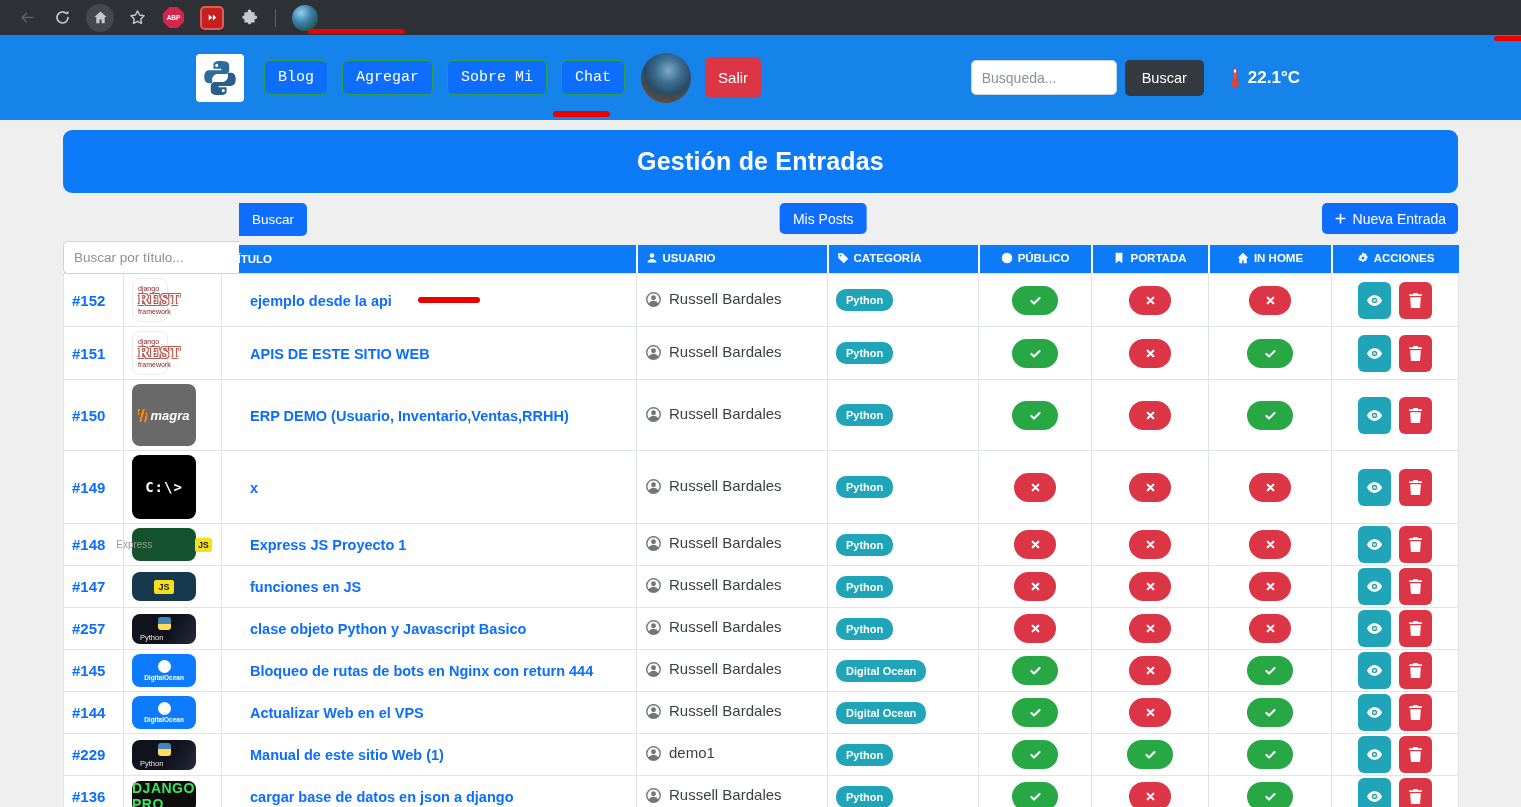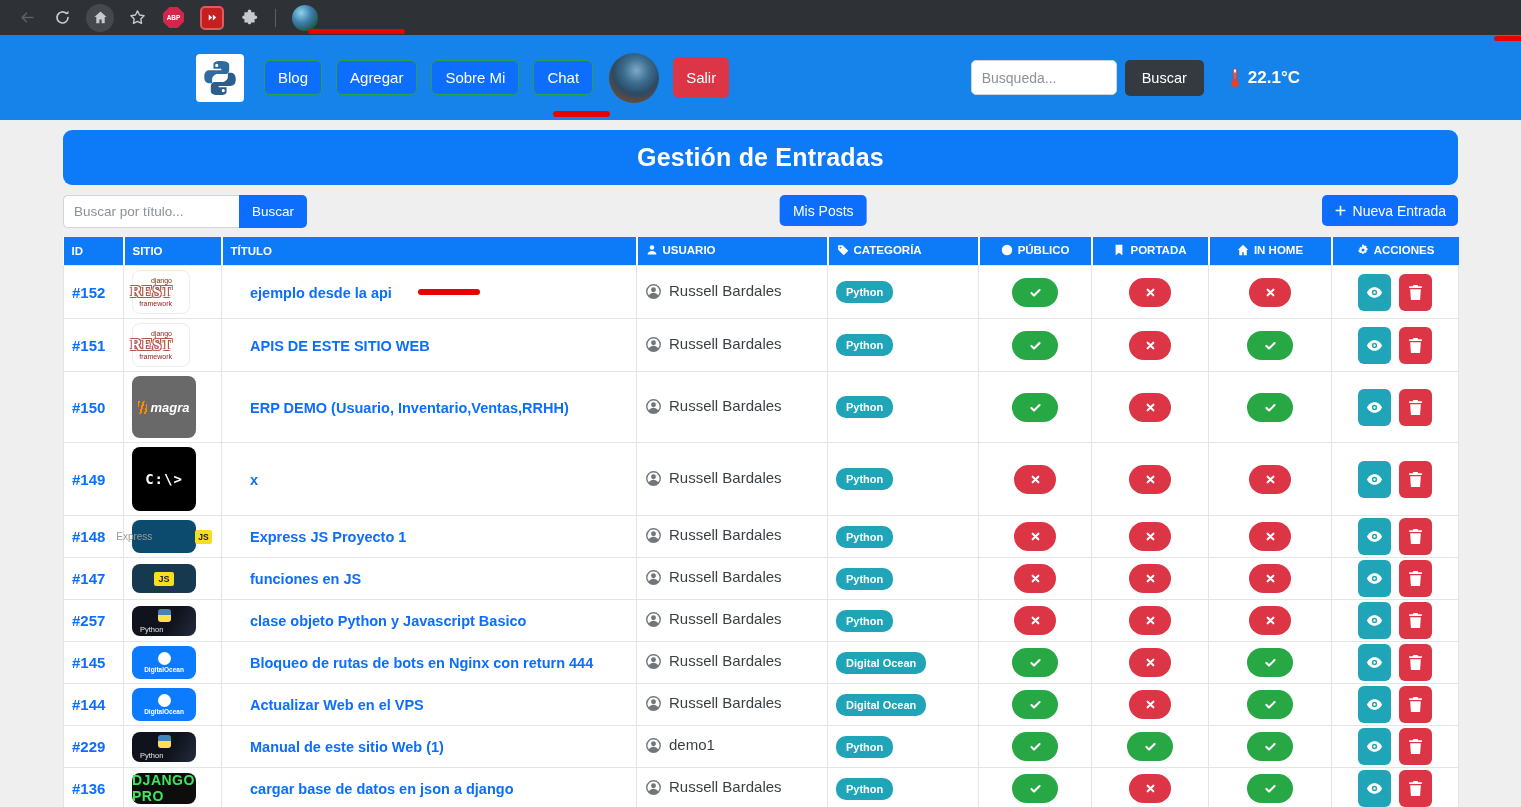--- a/index.html
+++ b/index.html
@@ -30,45 +30,45 @@
       background:radial-gradient(circle at 35% 30%,#8fd3e8 0%,#3f7fae 40%,#1d5c4b 75%,#123447 100%);}
 
   
   .navbar{display:flex;align-items:center;height:85px;background:var(--navbar_blue,#1583e9);
           padding-left:196px;padding-right:221px;}
   .logo{width:48px;height:48px;background:#fff;border-radius:4px;display:flex;align-items:center;
         justify-content:center;margin-right:20px;}
   .logo svg{width:42px;height:42px;}
   .nav-links{display:flex;gap:14px;}
   .nav-btn{background:var(--button_blue,#0d6efd);color:#fff;border:1.5px solid #2e9e49;border-radius:6px;
-           font-family:Liberation Sans, sans-serif;font-size:15px;padding:8px 13px;cursor:pointer;}
+           font-family:Liberation Mono, monospace;font-size:15px;padding:8px 13px;cursor:pointer;}
   .nav-avatar{width:50px;height:50px;border-radius:50%;margin:0 6px 0 16px;
       background:radial-gradient(circle at 55% 35%,#7fa8c9 0%,#3c6e8f 30%,#2b4a66 55%,#6b4a2e 78%,#1d3b2a 100%);}
   .salir{background:var(--red,#dc3545);color:#fff;border:none;border-radius:6px;font-family:inherit;
          font-size:15px;padding:12px 13px;margin-left:8px;cursor:pointer;}
   .nav-right{margin-left:auto;display:flex;align-items:center;}
   .nav-search{width:124px;height:33px;border:1px solid #ced4da;border-radius:5px;padding:0 10px;
               font-family:inherit;font-size:14px;color:#495057;outline:none;}
   .nav-search::placeholder{color:#8a9199;}
   .nav-buscar{background:#343a40;color:#fff;border:none;border-radius:5px;font-family:inherit;
               font-size:14.5px;padding:10px 17px;margin-left:8px;cursor:pointer;}
   .thermo{display:inline-flex;margin-left:22px;}
   .thermo svg{width:18px;height:22px;}
   .temp{color:#fff;font-size:17px;font-weight:bold;margin-left:4px;}
 
   
   .page{width:1395px;margin:0 auto;}
-  .page-header{height:55px;background:var(--header_blue,#0d7bf8);border-radius:9px;margin-top:10px;
+  .page-header{height:63px;background:var(--header_blue,#0d7bf8);border-radius:9px;margin-top:10px;
                display:flex;align-items:center;justify-content:center;}
   .page-header h1{margin:0;color:#fff;font-size:25px;font-weight:bold;letter-spacing:0.2px;}
   .toolbar{position:relative;height:33px;margin-top:10px;}
   .filter-group{position:absolute;left:0;top:0;height:33px;display:flex;}
   .filter-group input{width:176px;height:33px;box-sizing:border-box;border:1px solid #ced4da;
       border-radius:5px 0 0 5px;border-right:none;padding:0 10px;font-family:inherit;font-size:13.5px;
-      color:#495057;outline:none;}
+      color:#495057;outline:none;margin-top:38px;}
   .filter-group input::placeholder{color:#8a9199;}
   .filter-group button{background:var(--button_blue,#0d6efd);color:#fff;border:none;
       border-radius:0 5px 5px 0;font-family:inherit;font-size:13.5px;padding:0 13px;cursor:pointer;}
   .mis-posts{position:absolute;left:54.5%;transform:translateX(-50%);top:0;height:31px;
       background:var(--button_blue,#0d6efd);color:#fff;border:none;border-radius:5px;
       font-family:inherit;font-size:14px;padding:0 13px;cursor:pointer;}
   .nueva{position:absolute;right:0;top:0;height:31px;background:var(--button_blue,#0d6efd);color:#fff;
       border:none;border-radius:5px;font-family:inherit;font-size:14px;padding:0 12px;cursor:pointer;
       display:flex;align-items:center;gap:6px;}
   .nueva .cicon{color:#fff;}
@@ -102,34 +102,34 @@
         border-radius:6px;margin:0 4px;cursor:pointer;}
   .abtn svg{width:17px;height:17px;fill:#fff;}
   .abtn.view{background:var(--teal,#20a4b8);}
   .abtn.view svg .hole{fill:var(--teal,#20a4b8);}
   .abtn.view svg .dot{fill:#fff;}
   .abtn.del{background:var(--red,#dc3545);}
 
   
   .thumb{display:flex;align-items:center;justify-content:center;border-radius:8px;margin:2px 0;cursor:pointer;}
   .tl{font-style:normal;}
-  .thumb-djangorest{width:58px;height:44px;background:#fff;border:1px solid #ececec;
-      flex-direction:column;align-items:flex-end;padding:2px 17px;box-sizing:border-box;}
+  .thumb-djangorest{width:36px;height:44px;background:#fff;border:1px solid #ececec;
+      flex-direction:column;align-items:flex-start;padding:2px 5px;box-sizing:border-box;}
   .thumb-djangorest .tl0{font-size:7px;color:#8c1a1a;text-align:left;line-height:1.1;}
   .thumb-djangorest .tl1{font-family:"Liberation Serif",serif;font-weight:bold;font-size:16px;line-height:0.95;
       color:#fff;text-align:center;
       text-shadow:-1px -1px 0 #b4574d,1px -1px 0 #b4574d,-1px 1px 0 #b4574d,1px 1px 0 #b4574d;}
   .thumb-djangorest .tl2{font-size:7px;color:#8c1a1a;text-align:right;line-height:1.1;}
   .thumb-magra{width:64px;height:62px;background:#696969;}
   .thumb-magra::before{content:"";width:9px;height:13px;margin-right:3px;
       background:repeating-linear-gradient(105deg,#ff8a00 0 2px,transparent 2px 4.5px);}
   .thumb-magra .tl0{color:#fff;font-weight:bold;font-style:italic;font-size:13px;}
   .thumb-terminal{width:64px;height:64px;background:#000;}
   .thumb-terminal .tl0{color:#fff;font-family:"DejaVu Sans Mono",monospace;font-weight:bold;font-size:14px;letter-spacing:1px;}
-  .thumb-expressjs{width:64px;height:33px;background:#0c4a6e;gap:40px;}
+  .thumb-expressjs{width:64px;height:33px;background:#14532d;gap:40px;}
   .thumb-expressjs .tl0{color:#9b9b9b;font-size:10px;}
   .thumb-expressjs .tl1{background:#f7df1e;color:#1a1a1a;font-weight:bold;font-size:8.5px;padding:2px 3px;
       border-radius:2px;margin-left:3px;}
   .thumb-js{width:64px;height:29px;background:#16394f;}
   .thumb-js .tl0{background:#f7df1e;color:#1a1a1a;font-weight:bold;font-size:9px;padding:2px 4px;border-radius:2px;}
   .thumb-pythonphoto{width:64px;height:30px;background:linear-gradient(120deg,#10131c 60%,#232b3f);position:relative;}
   .thumb-pythonphoto::before{content:"";position:absolute;top:3px;left:26px;width:13px;height:13px;
       border-radius:3px;background:linear-gradient(180deg,#4584b6 50%,#ffde57 50%);}
   .thumb-pythonphoto .tl0{position:absolute;left:8px;bottom:2px;color:#e8e8e8;font-size:7.5px;}
   .thumb-digitalocean{width:64px;height:33px;background:#0d7bfd;flex-direction:column;}

